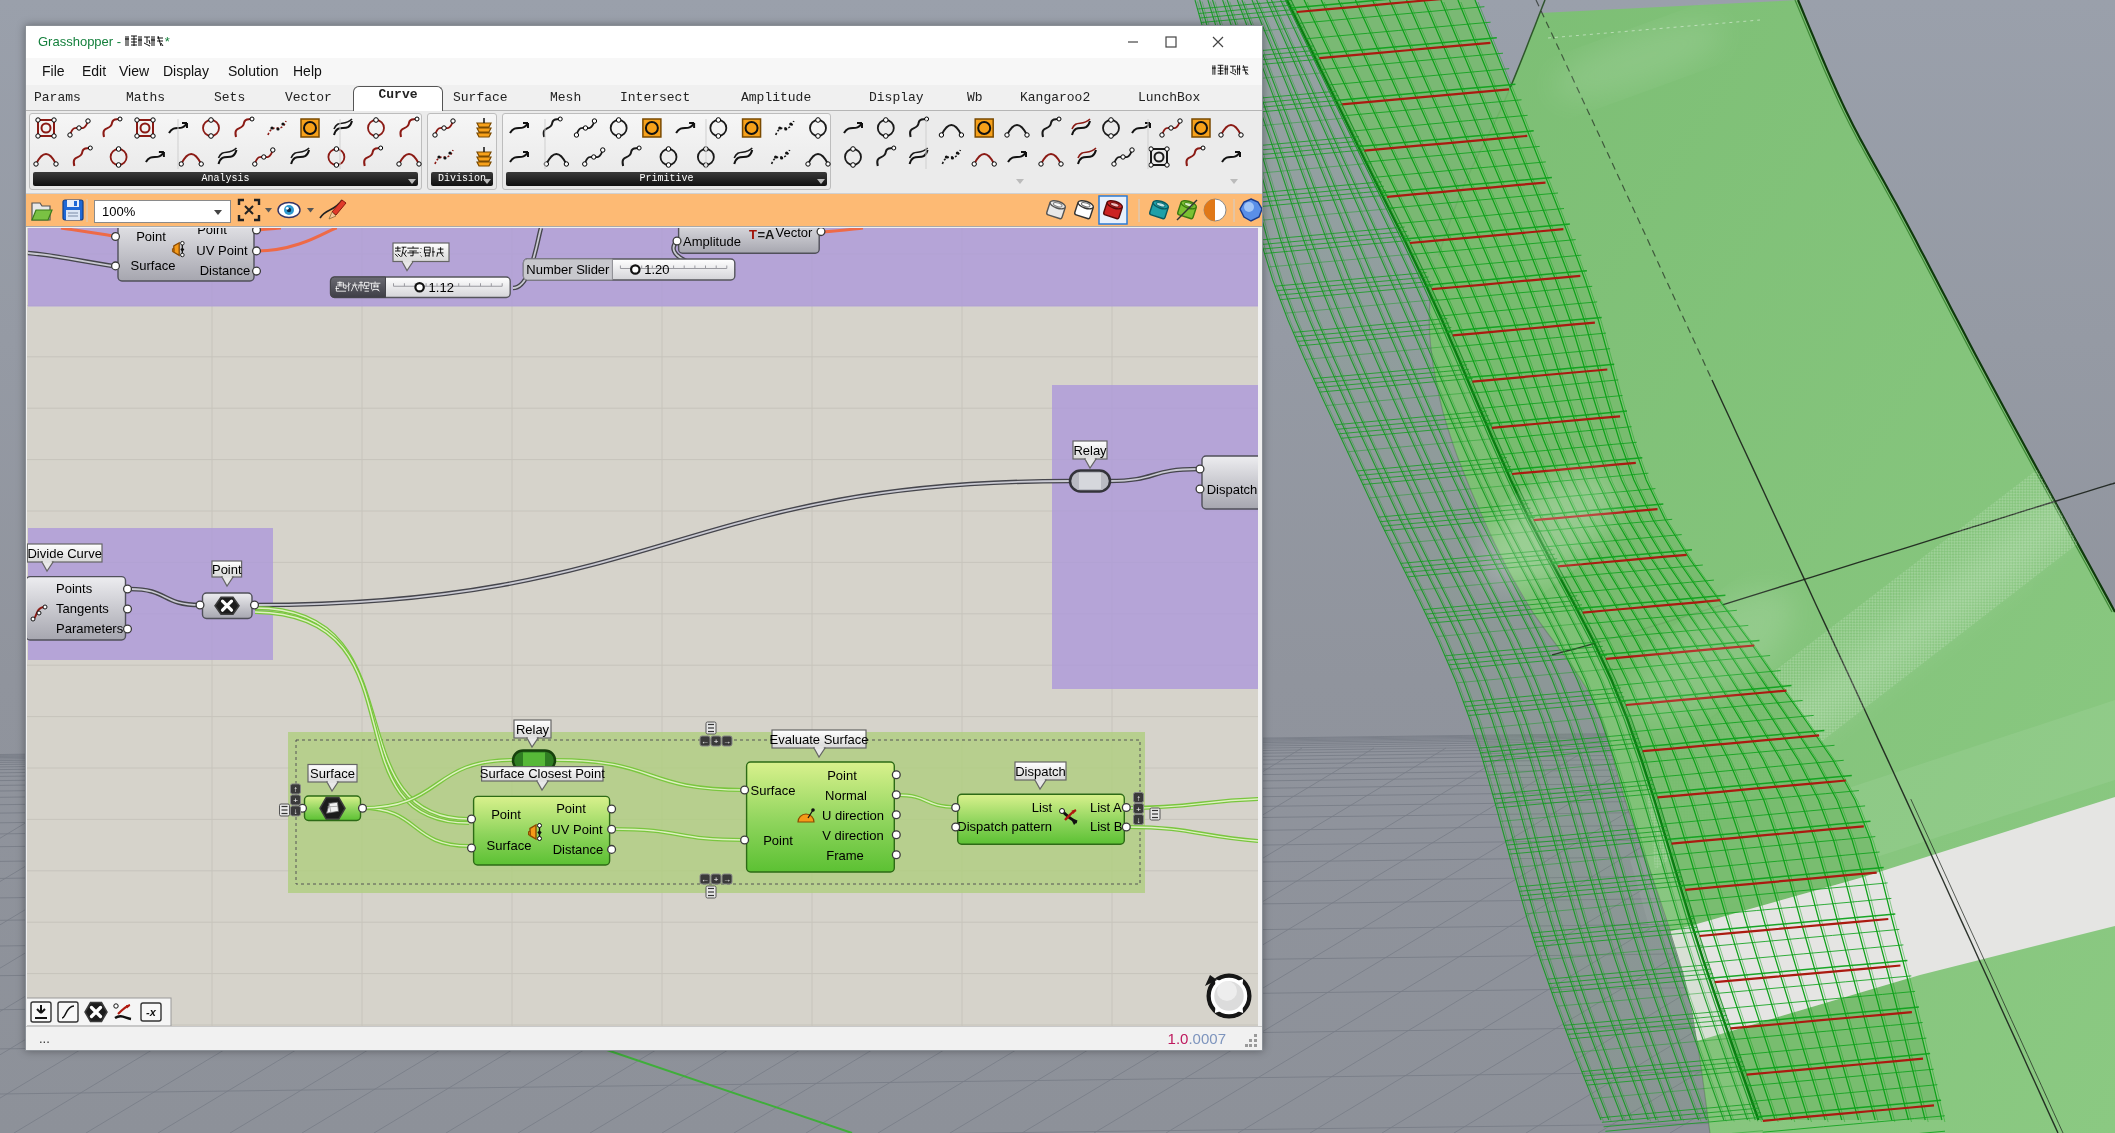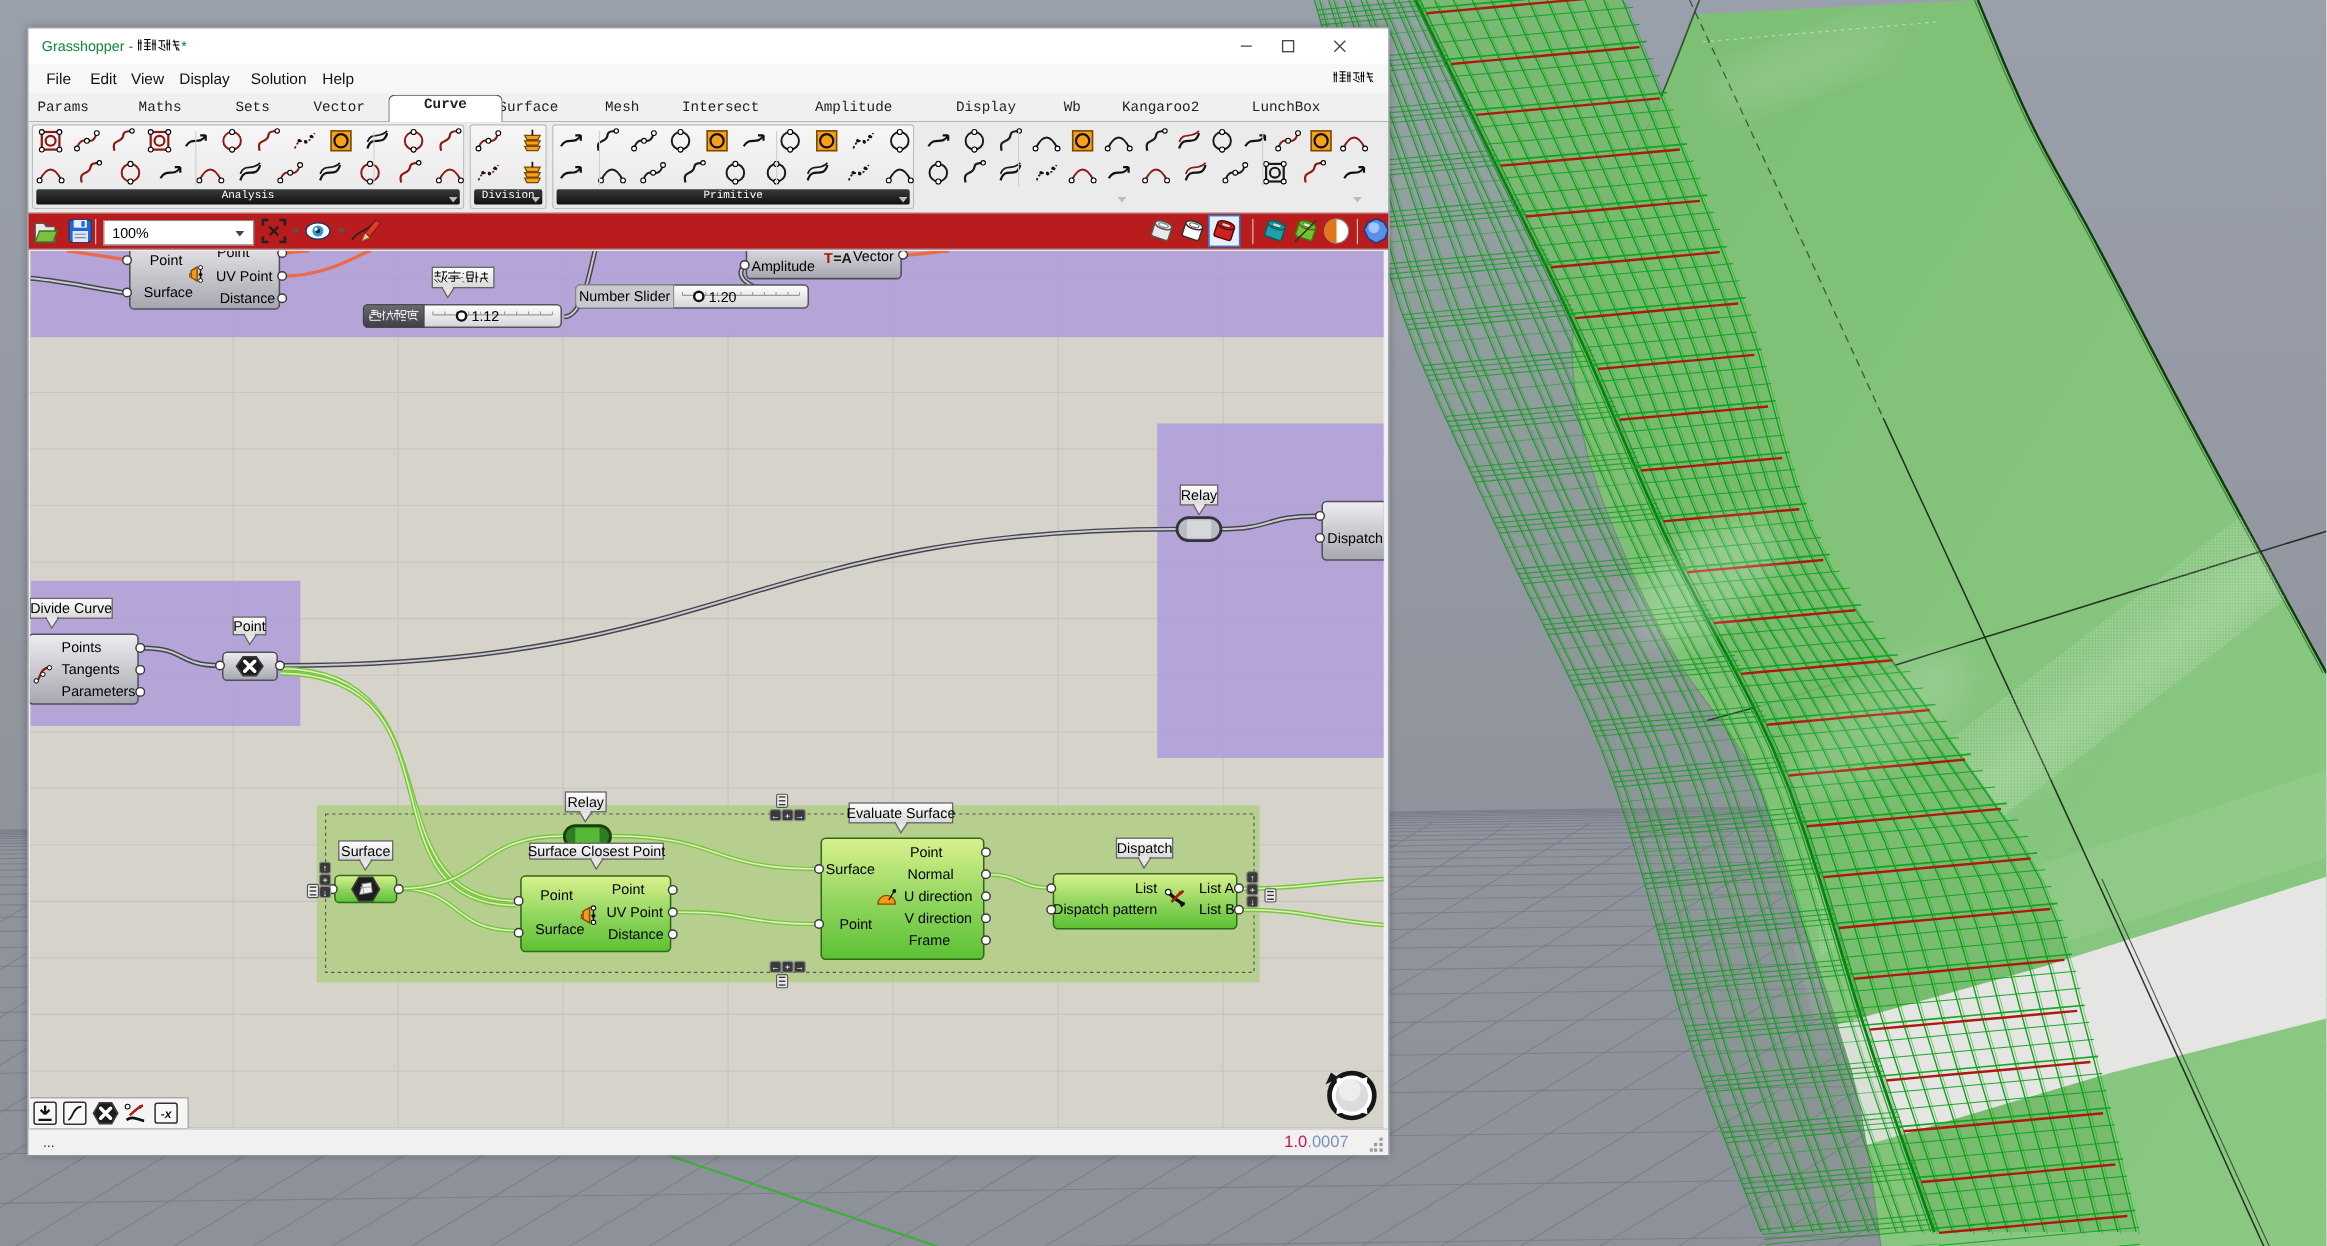--- a/index.html
+++ b/index.html
@@ -6,21 +6,21 @@
 #gh{position:absolute;left:25px;top:25px;width:1238px;height:1026px;background:#f0f0f0;border:1px solid #8a8f96;box-shadow:0 0 8px rgba(0,0,0,.35)}
 .titlebar{position:absolute;left:0;top:0;width:100%;height:32px;background:#ffffff}
 .titlebar .t{position:absolute;left:12px;top:8px;font-size:13px;color:#15803d}
 .menubar{position:absolute;left:0;top:32px;width:100%;height:27px;background:#f7f7f7;font-size:14px;color:#111}
 .menubar span{position:absolute;top:5px}
 .tabs{position:absolute;left:0;top:59px;width:100%;height:26px;background:#f0f0f0;border-bottom:1px solid #b5b5b5;font-family:"Liberation Mono",monospace;font-size:13px;color:#222}
 .tabs span{position:absolute;top:5px}
 .toolbar{position:absolute;left:0;top:85px;width:100%;height:82px;background:#ebebeb}
 .tgroup{position:absolute;top:2px;height:77px;background:linear-gradient(#f6f6f6,#e7e7e7);border:1px solid #bdbdbd;border-radius:3px}
 .tlabel{position:absolute;left:3px;right:3px;bottom:3px;height:14px;background:linear-gradient(#3a3a3a,#101010);border-radius:2px;color:#fff;font-family:"Liberation Mono",monospace;font-size:10px;text-align:center;line-height:14px}
-.cbar{position:absolute;left:0;top:167px;width:100%;height:34px;background:#b91c1c;border-top:1px solid #d0d0d0;border-bottom:1px solid #a9a9a9}
+.cbar{position:absolute;left:0;top:167px;width:100%;height:34px;background:#fdba74;border-top:1px solid #d0d0d0;border-bottom:1px solid #a9a9a9}
 .combo{position:absolute;left:68px;top:6px;width:137px;height:23px;background:#fff;border:1px solid #8a8a8a;font-size:13px;color:#000;padding:3px 0 0 7px}
 .statusbar{position:absolute;left:0;bottom:0;width:100%;height:24px;background:#f1f1f1;border-top:1px solid #c8c8c8;font-size:13px;color:#333}
 #cv{position:absolute;left:1px;top:202px;width:1231px;height:799px;overflow:hidden}
 </style></head><body>
 <div id="root">
     <svg width="2115" height="1133" viewBox="0 0 2115 1133" style="position:absolute;left:0;top:0">
       <defs>
 <linearGradient id="bgg" x1="0" y1="0" x2="0" y2="1">
 <stop offset="0" stop-color="#9aa0ab"></stop>
           <stop offset="0.6" stop-color="#90949d"></stop>
@@ -533,21 +533,21 @@
         <span style="left:188px">Sets</span>
         <span style="left:259px">Vector</span>
         <span style="left:427px">Surface</span>
         <span style="left:524px">Mesh</span>
         <span style="left:594px">Intersect</span>
         <span style="left:715px">Amplitude</span>
         <span style="left:843px">Display</span>
         <span style="left:941px">Wb</span>
         <span style="left:994px">Kangaroo2</span>
         <span style="left:1112px">LunchBox</span>
-        <span style="left:327px;top:1px;width:104px;height:25px;background:#fff;border:1px solid #555;border-bottom:none;border-radius:6px 6px 0 0;text-align:center;font-weight:bold;padding-top:0">Curve</span>
+        <span style="left:327px;top:1px;width:90px;height:25px;background:#fff;border:1px solid #555;border-bottom:none;border-radius:6px 6px 0 0;text-align:center;font-weight:bold;padding-top:0">Curve</span>
       </div>
       <div class="toolbar">
         <div class="tgroup" style="left:3px;width:393px">
           <div class="tlabel">Analysis</div>
         </div>
         <div class="tgroup" style="left:401px;width:70px">
           <div class="tlabel">Division</div>
         </div>
         <div class="tgroup" style="left:476px;width:329px">
           <div class="tlabel">Primitive</div>

